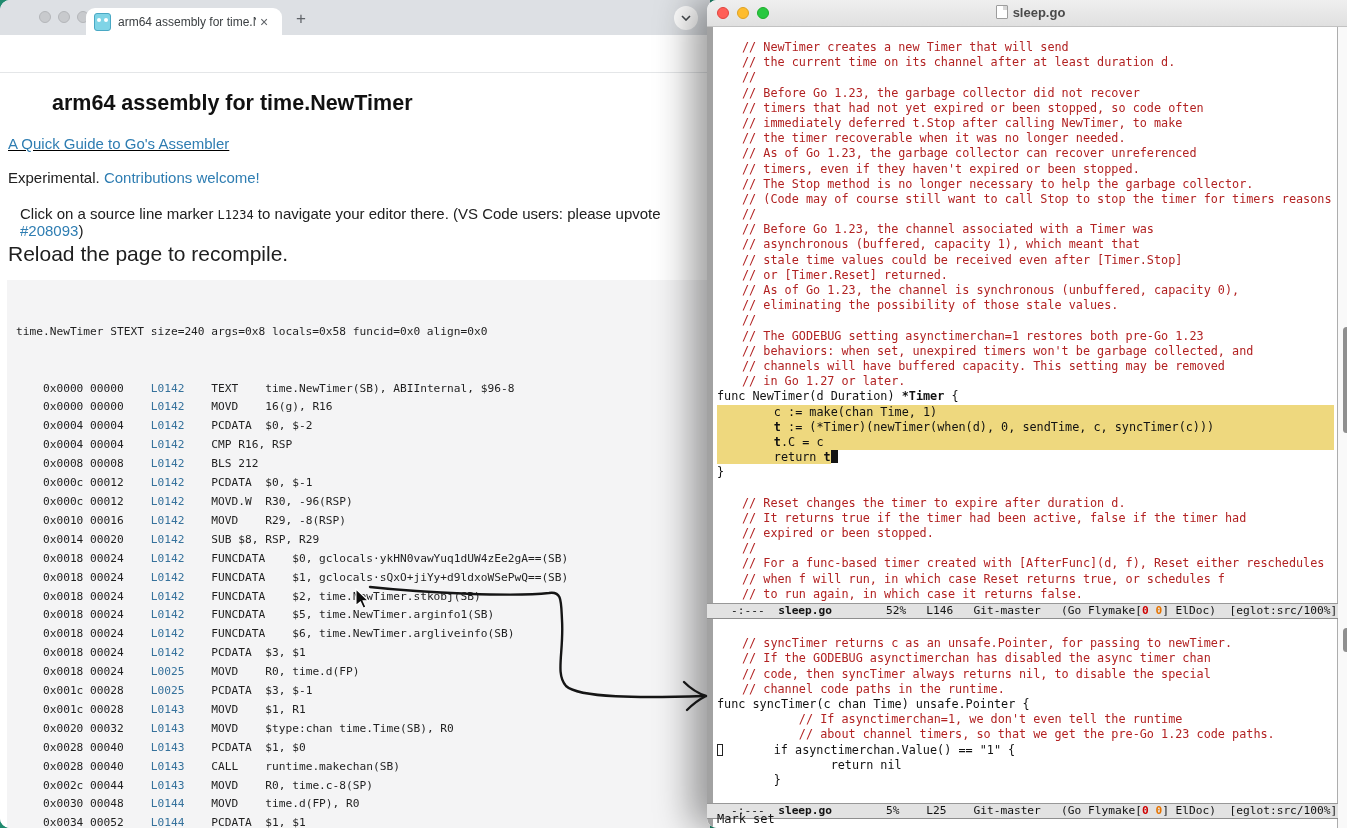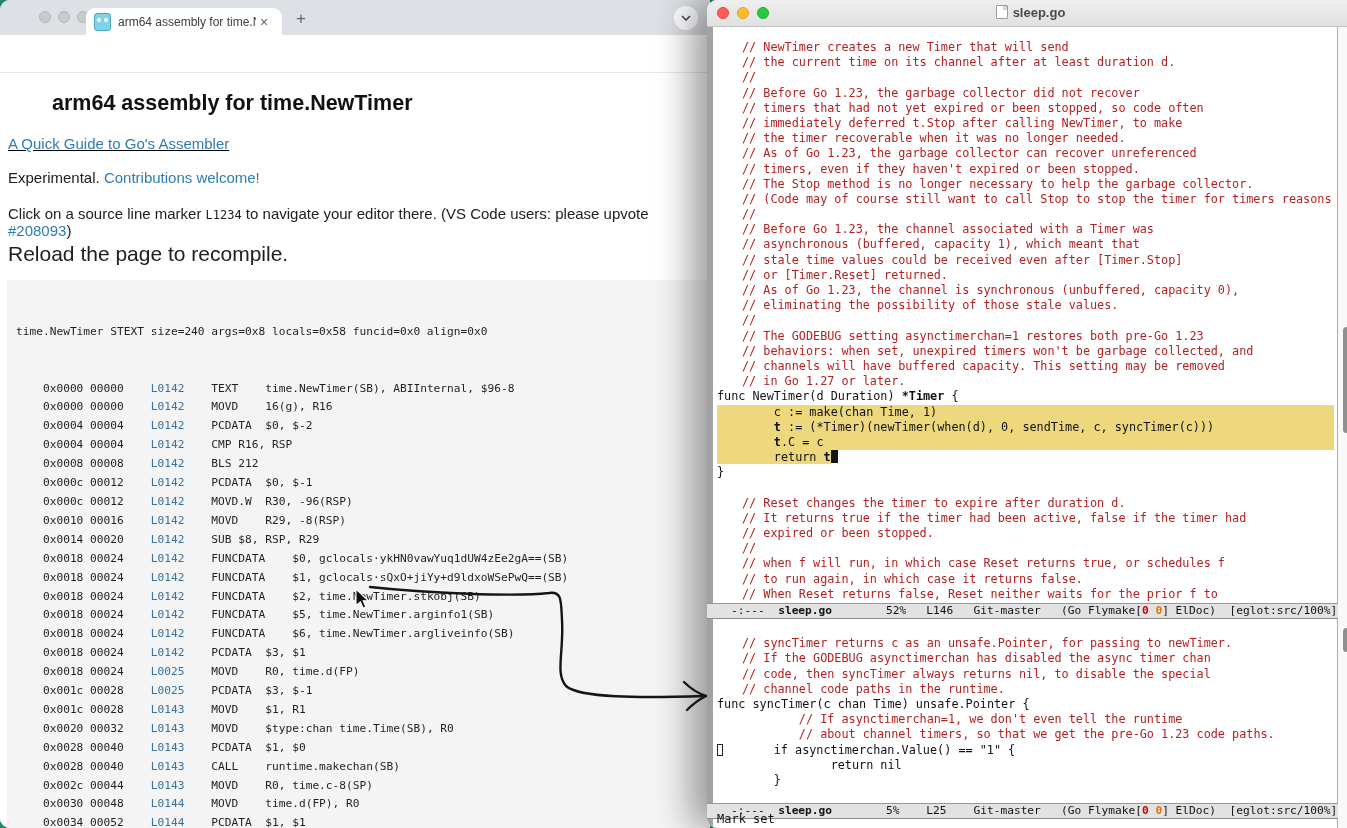--- a/index.html
+++ b/index.html
@@ -42,21 +42,21 @@
   .sep{position:absolute;left:634px;top:44px;width:1px;height:17px;background:#bcd3ea;}
   .avatar{position:absolute;left:645px;top:41px;width:24px;height:24px;border-radius:50%;
           background:radial-gradient(circle at 50% 38%,#ddd 0 28%,#8a8a8a 34%,#555 70%,#333 100%);}
   .kebab{position:absolute;left:686px;top:44px;color:#5f6368;font-size:14px;letter-spacing:0;}
   
   .page{position:absolute;left:0;top:73px;width:710px;height:755px;background:#fff;}
   .h1{position:absolute;left:8px;top:18px;font-size:21.5px;font-weight:bold;color:#111;margin-left:44px;}
   .plink{color:#2e7db2;text-decoration:none;}
   .pl1{position:absolute;left:8px;top:62px;font-size:15px;text-decoration:underline;}
   .pl2{position:absolute;left:8px;top:96px;font-size:15px;color:#202020;}
-  .pl3{position:absolute;left:8px;top:132px;font-size:15px;color:#202020;}
+  .pl3{position:absolute;left:20px;top:132px;font-size:15px;color:#202020;}
   .pl4{position:absolute;left:8px;top:169px;font-size:21px;color:#202020;}
   .icode{font-family:"DejaVu Sans Mono",monospace;font-size:12px;}
   .listing{position:absolute;left:7px;top:207px;right:0;height:548px;background:#f4f4f5;
            font-family:"DejaVu Sans Mono",monospace;font-size:11.2px;line-height:18.9px;
            color:#1f1f1f;white-space:pre;padding:5px 0 0 9px;box-sizing:border-box;overflow:hidden;}
   .llink{color:#36729c;text-decoration:none;}
   
   .emacs{position:absolute;left:707px;top:0;width:647px;height:828px;background:#fff;
          border-radius:10px 0 0 10px;box-shadow:-16px 0 36px rgba(0,0,0,.38);overflow:hidden;}
   .etitle{position:absolute;left:0;top:0;width:100%;height:26px;
@@ -210,20 +210,21 @@
         <div class="line hlfull"><span class="">        c := make(chan Time, 1)</span></div>
         <div class="line hlfull"><span class="">        </span><span class="b">t</span><span class=""> := (*Timer)(newTimer(when(d), 0, sendTime, c, syncTimer(c)))</span></div>
         <div class="line hlfull"><span class="">        </span><span class="b">t</span><span class="">.C = c</span></div>
         <div class="line"><span class="hl">        return </span><span class="hl b">t</span><span class="cur"></span></div>
         <div class="line"><span class="">}</span></div>
         <div class="line"><span class=""></span>&nbsp;</div>
         <div class="line"><span class="cm">// Reset changes the timer to expire after duration d.</span></div>
         <div class="line"><span class="cm">// It returns true if the timer had been active, false if the timer had</span></div>
         <div class="line"><span class="cm">// expired or been stopped.</span></div>
         <div class="line"><span class="cm">//</span></div>
+        <div class="line"><span class="cm">// For a func-based timer created with [AfterFunc](d, f), Reset either reschedules</span></div>
         <div class="line"><span class="cm">// when f will run, in which case Reset returns true, or schedules f</span></div>
         <div class="line"><span class="cm">// to run again, in which case it returns false.</span></div>
         <div class="line"><span class="cm">// When Reset returns false, Reset neither waits for the prior f to</span></div>
       </div>
 
     <div class="modeline" style="top:576px"><span>-:---  </span><span class="b">sleep.go</span><span>        52%   L146   Git-master   (Go Flymake[</span><span class="mlerr">0</span><span> </span><span class="mlwarn">0</span><span>] ElDoc)  [eglot:src/100%]</span></div>
 
     <div id="bottom-code" class="codewin" style="top:594px;height:174px">
         <div class="line"><span class=""></span>&nbsp;</div>
         <div class="line"><span class="cm">// syncTimer returns c as an unsafe.Pointer, for passing to newTimer.</span></div>

